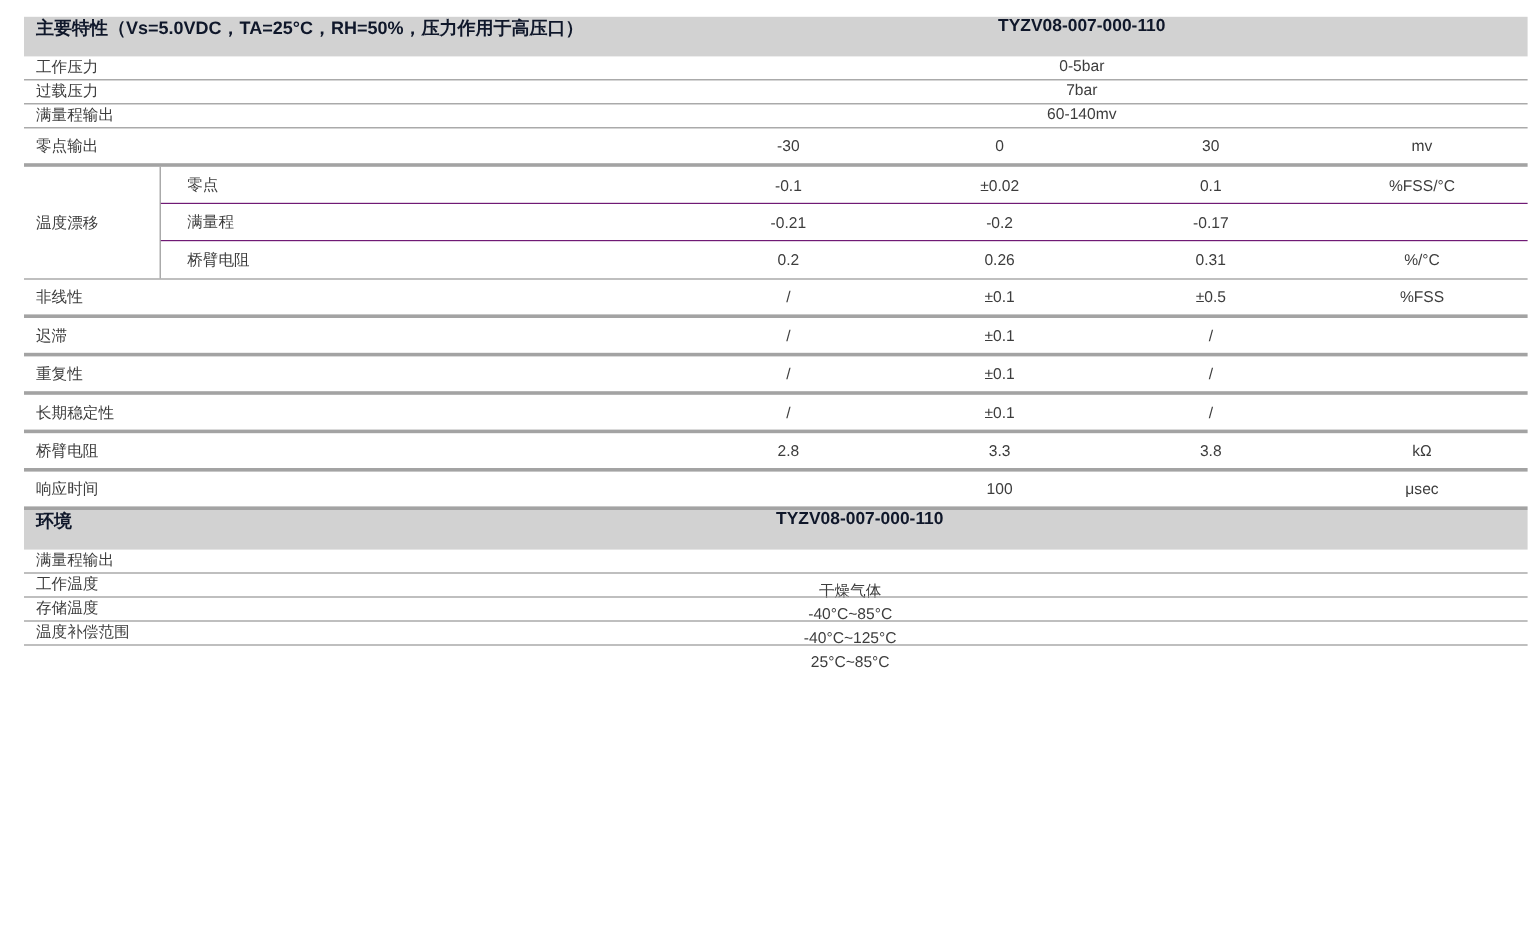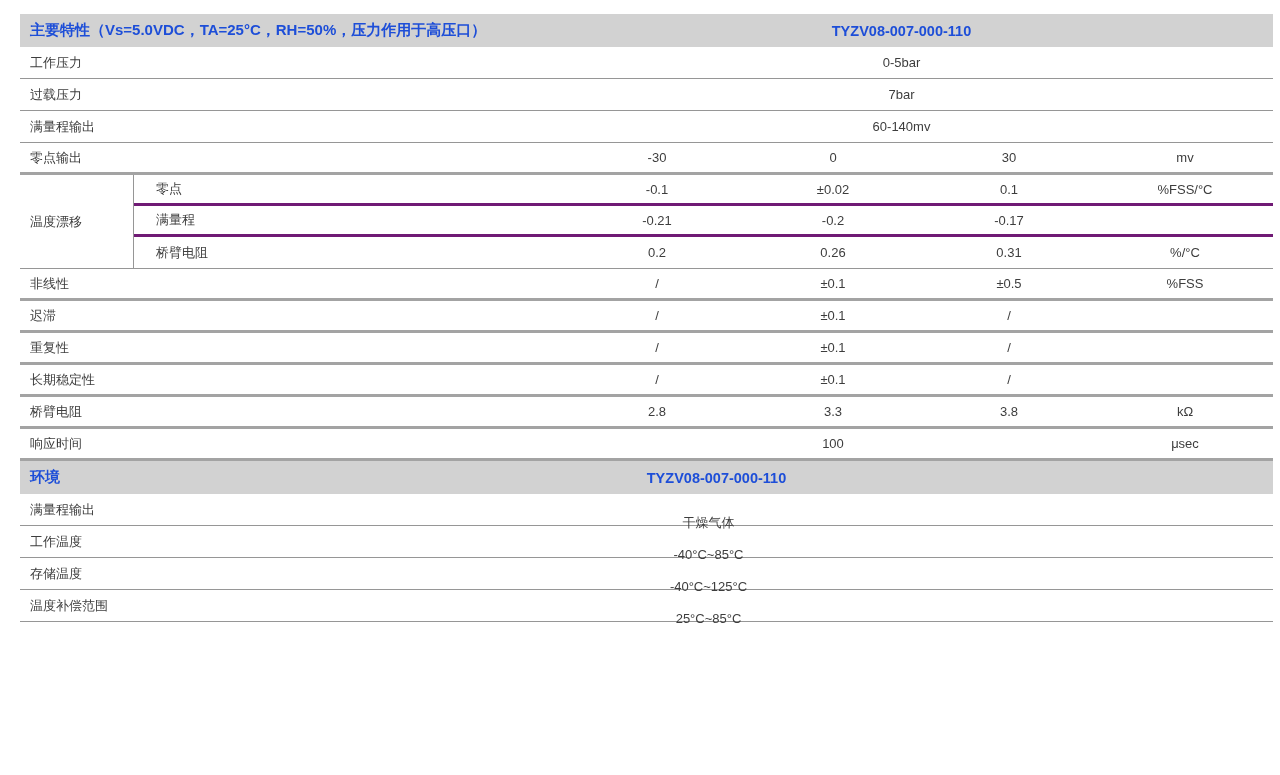--- a/index.html
+++ b/index.html
@@ -6,30 +6,30 @@
   html,body { background:#ffffff; }
   body {
     width:1280px; height:775px; overflow:hidden; position:relative;
     font-family:"Liberation Sans","DejaVu Sans",sans-serif;
     color:#3d3d3d;
   }
   .spec-table { position:absolute; left:20px; top:14px; width:1253px; }
 
   
   .bar {
-    height:33px; background:#d2d2d2; display:flex; align-items:center;
-    position:relative; font-size:15px; font-weight:bold; color:#1d4ed8;
+    height:33px; background:#d2d2d2; display:flex; align-items:flex-start;
+    position:relative; font-size:15px; font-weight:bold; color:#0f172a;
   }
   .bar .title { padding-left:10px; white-space:nowrap; }
   .bar .model { position:absolute; left:510px; right:0; text-align:center; font-size:14.5px; }
   .bar .model.env { left:140px; }
 
   
   .row {
-    position:relative; height:32px; display:flex; align-items:center;
+    position:relative; height:20px; display:flex; 
     border-bottom:1px solid #969696; font-size:13px;
   }
   .row .label { padding-left:10px; white-space:nowrap; }
   .row .merged { position:absolute; left:510px; right:0; text-align:center; }
   .row .merged.env { left:124px;margin-top:26px; }
 
   
   .crow {
     display:flex; align-items:center; height:32px;
     border-bottom:3px solid #a3a3a3; font-size:13px;
@@ -40,21 +40,21 @@
 
   
   .group-row { display:flex; border-bottom:1px solid #969696; }
   .group-label {
     width:114px; border-right:1px solid #969696; display:flex;
     align-items:center; padding-left:10px; font-size:13px;
   }
   .group-body { flex:1; }
   .sub-row {
     display:flex; align-items:center; height:31px;
-    border-bottom:3px solid #701a75; font-size:13px;
+    border-bottom:1px solid #701a75; font-size:13px;
   }
   .sub-row:last-child { border-bottom:none; }
   .sub-row .label { flex:1; padding-left:22px; white-space:nowrap; }
 
   
   .acc { margin-top:45px; }
   .acc .bar { height:31px; }
   .acc-row {
     height:37px; display:flex; align-items:center; padding-left:10px;
     border-bottom:1px solid #969696; font-size:13px;

